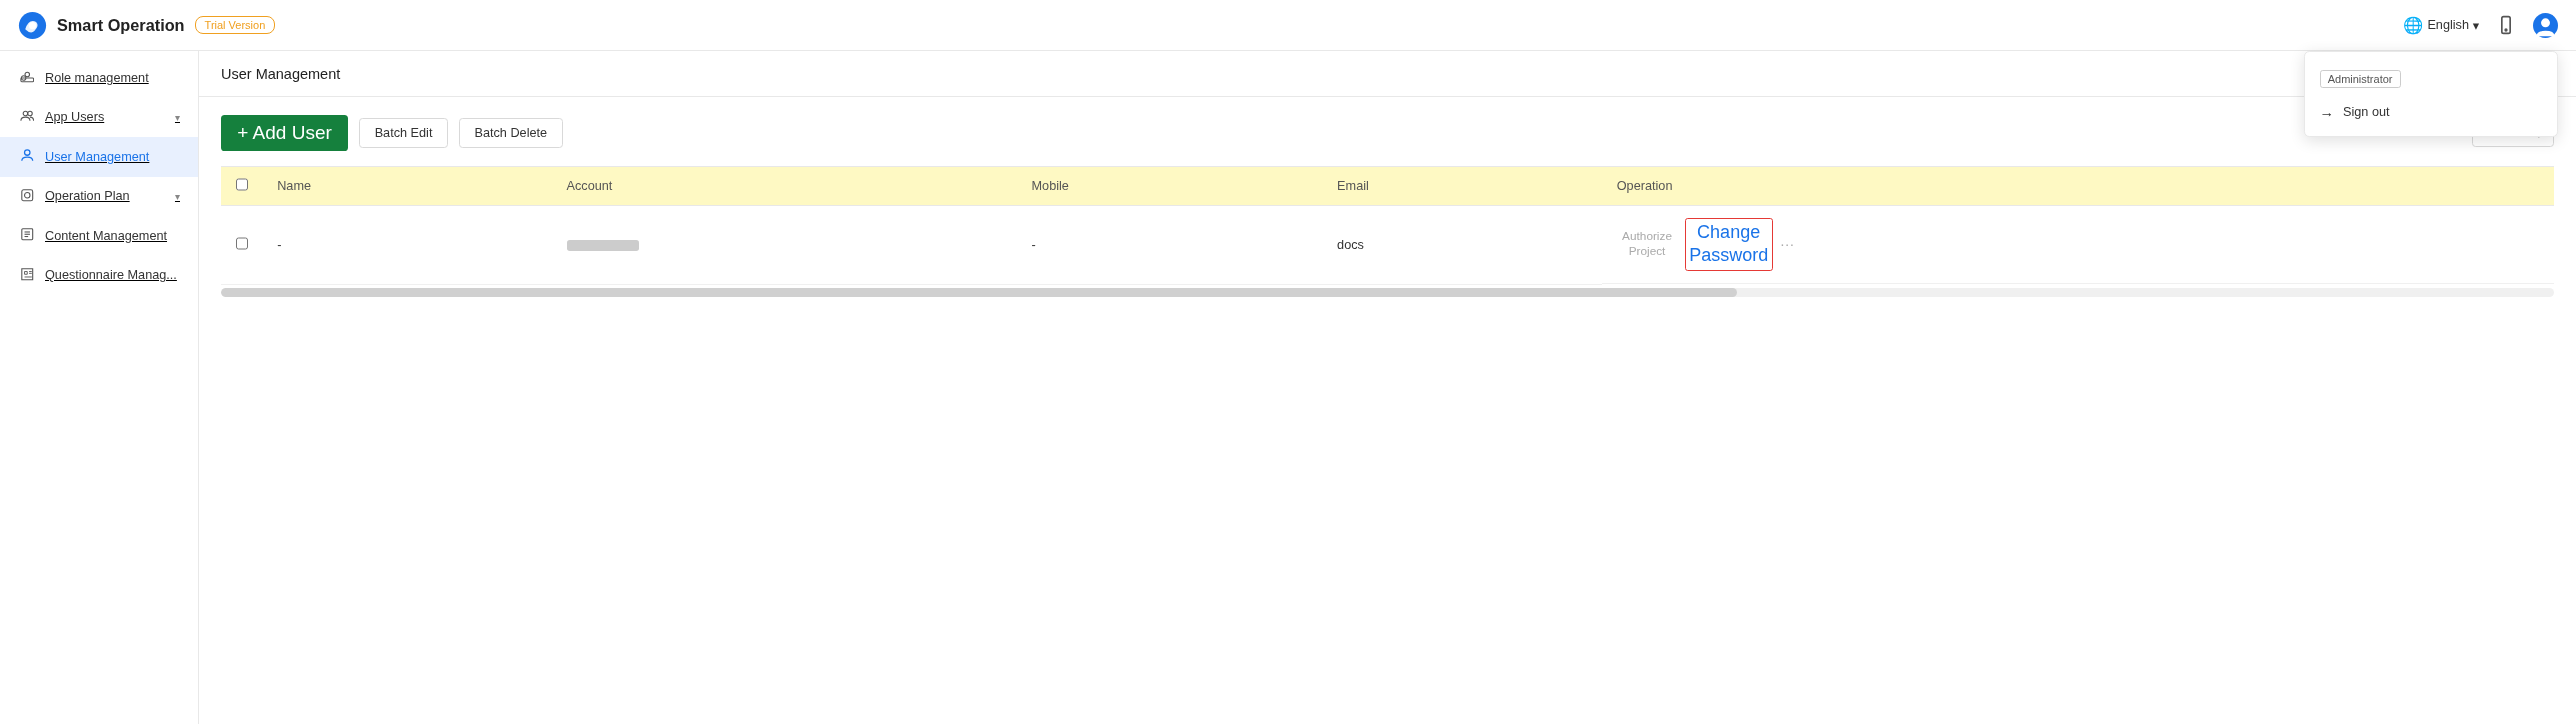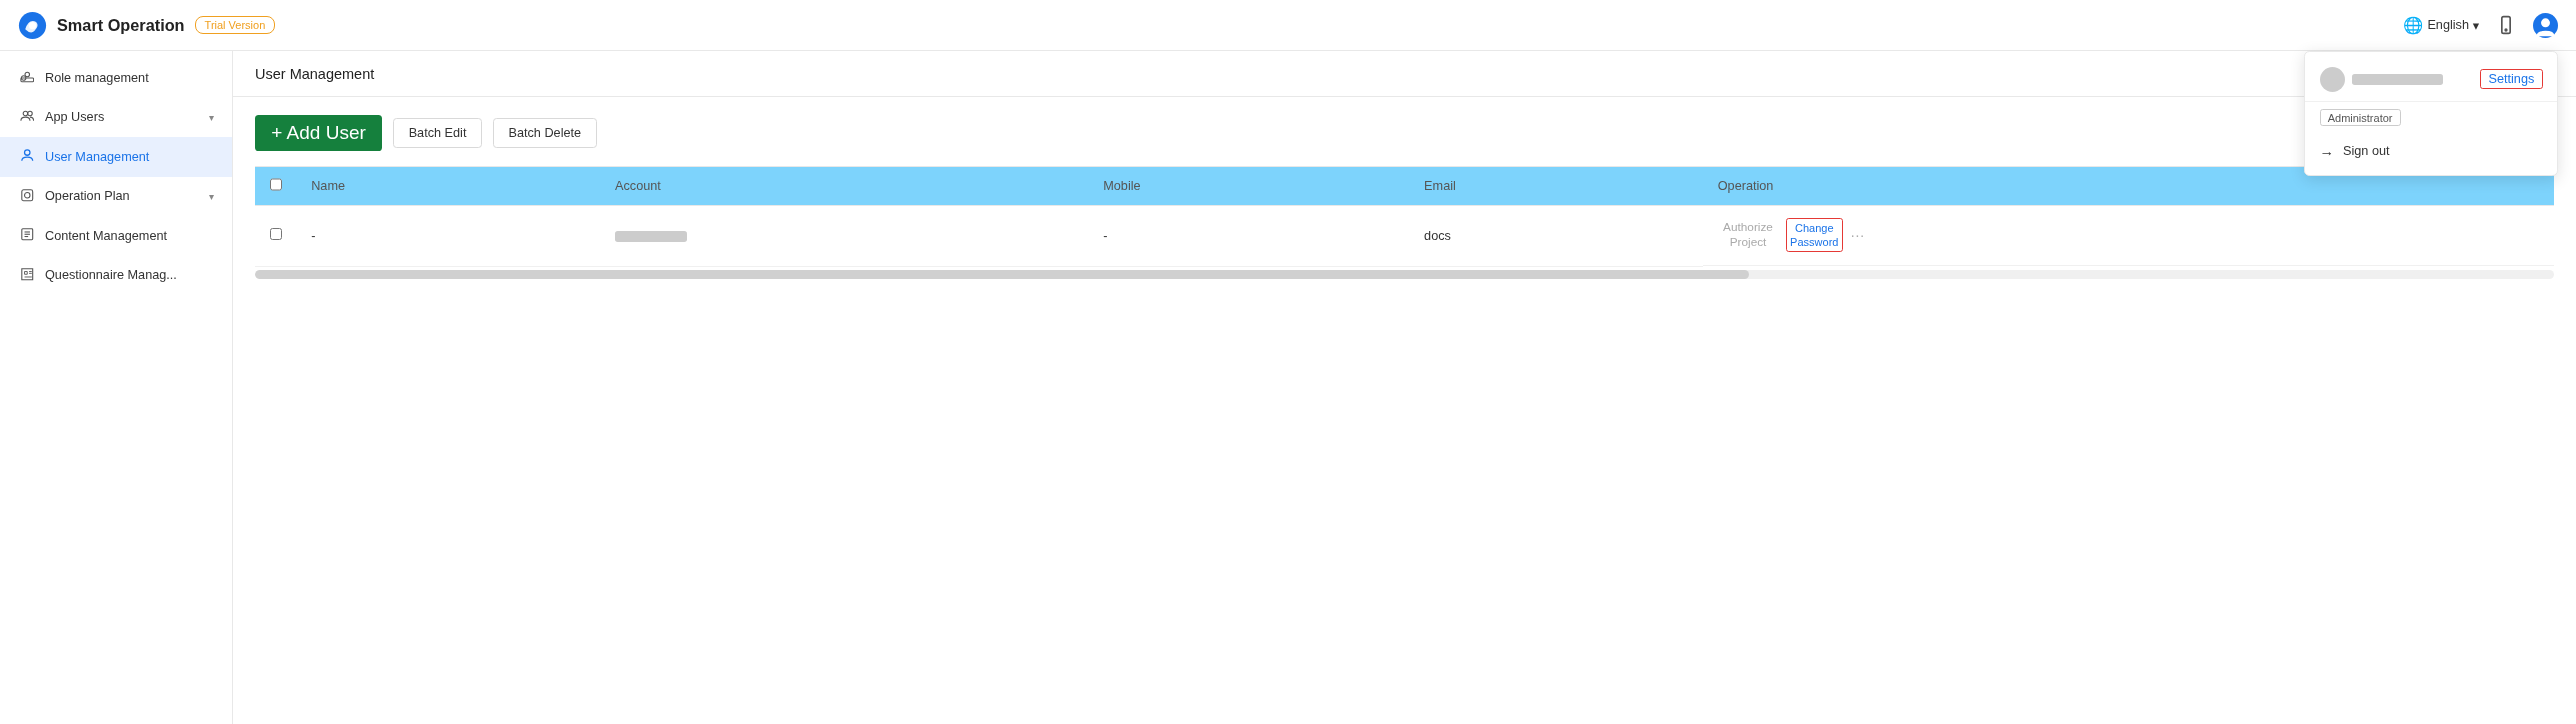--- a/index.html
+++ b/index.html
@@ -63,25 +63,26 @@
     }
 
     
     .layout {
       display: flex;
       height: calc(725px - 51px);
     }
 
     
     .sidebar {
-      width: 233px;
+      width: 199px;
       background: #fff;
       border-right: 0.9px solid #e8e8e8;
       padding: 7.2px 0;
       flex-shrink: 0;
+      text-decoration: underline;
     }
     .sidebar-item {
       display: flex;
       align-items: center;
       padding: 11px 18px;
       cursor: pointer;
       font-size: 12.7px;
       color: #333;
       gap: 9px;
       position: relative;
@@ -167,21 +168,21 @@
       gap: 5.4px;
     }
 
     
     .table {
       width: 100%;
       border-collapse: collapse;
       font-size: 12.7px;
     }
     .table th {
-      background: #7dd3fc;
+      background: #fef9c3;
       border-bottom: 0.9px solid #e8e8e8;
       border-top: 0.9px solid #e8e8e8;
       padding: 11px 14.5px;
       text-align: left;
       font-weight: 500;
       color: #555;
     }
     .table td {
       padding: 12.7px 14.5px;
       border-bottom: 0.9px solid #f0f0f0;
@@ -487,43 +488,36 @@
               <input type="checkbox" class="checkbox" style="">
             </td>
             <td>-</td>
             <td>
               <span class="blurred-text"></span>
             </td>
             <td>-</td>
             <td>docs</td>
             <td style="display:flex;align-items:center;gap:7.2px;padding-top:12.7px;">
               <button class="op-btn authorize" style="color:#aaa;font-size:11.8px;line-height:1.3;">Authorize<br>Project</button>
-              <button class="op-btn change-password" style="font-size:11px;line-height:1.3;">Change<br>Password</button>
+              <button class="op-btn change-password" style="font-size:18px;line-height:1.3;">Change<br>Password</button>
               <span class="op-more">···</span>
             </td>
           </tr>
         </tbody>
       </table>
 
       <div class="scroll-bar-area">
         <div class="scroll-bar-thumb"></div>
       </div>
 
     </div>
   </div>
 </div>
 
 <div class="user-dropdown">
-  <div class="dropdown-header">
-    <div class="dropdown-user-name">
-      <div class="dropdown-avatar"></div>
-      <span class="blurred-name"></span>
-    </div>
-    <span class="settings-link">Settings</span>
-  </div>
   <div>
     <span class="admin-badge">Administrator</span>
   </div>
   <div class="dropdown-menu-item">
     <span class="signout-icon">→</span>
     <span>Sign out</span>
   </div>
 </div>
 
 

